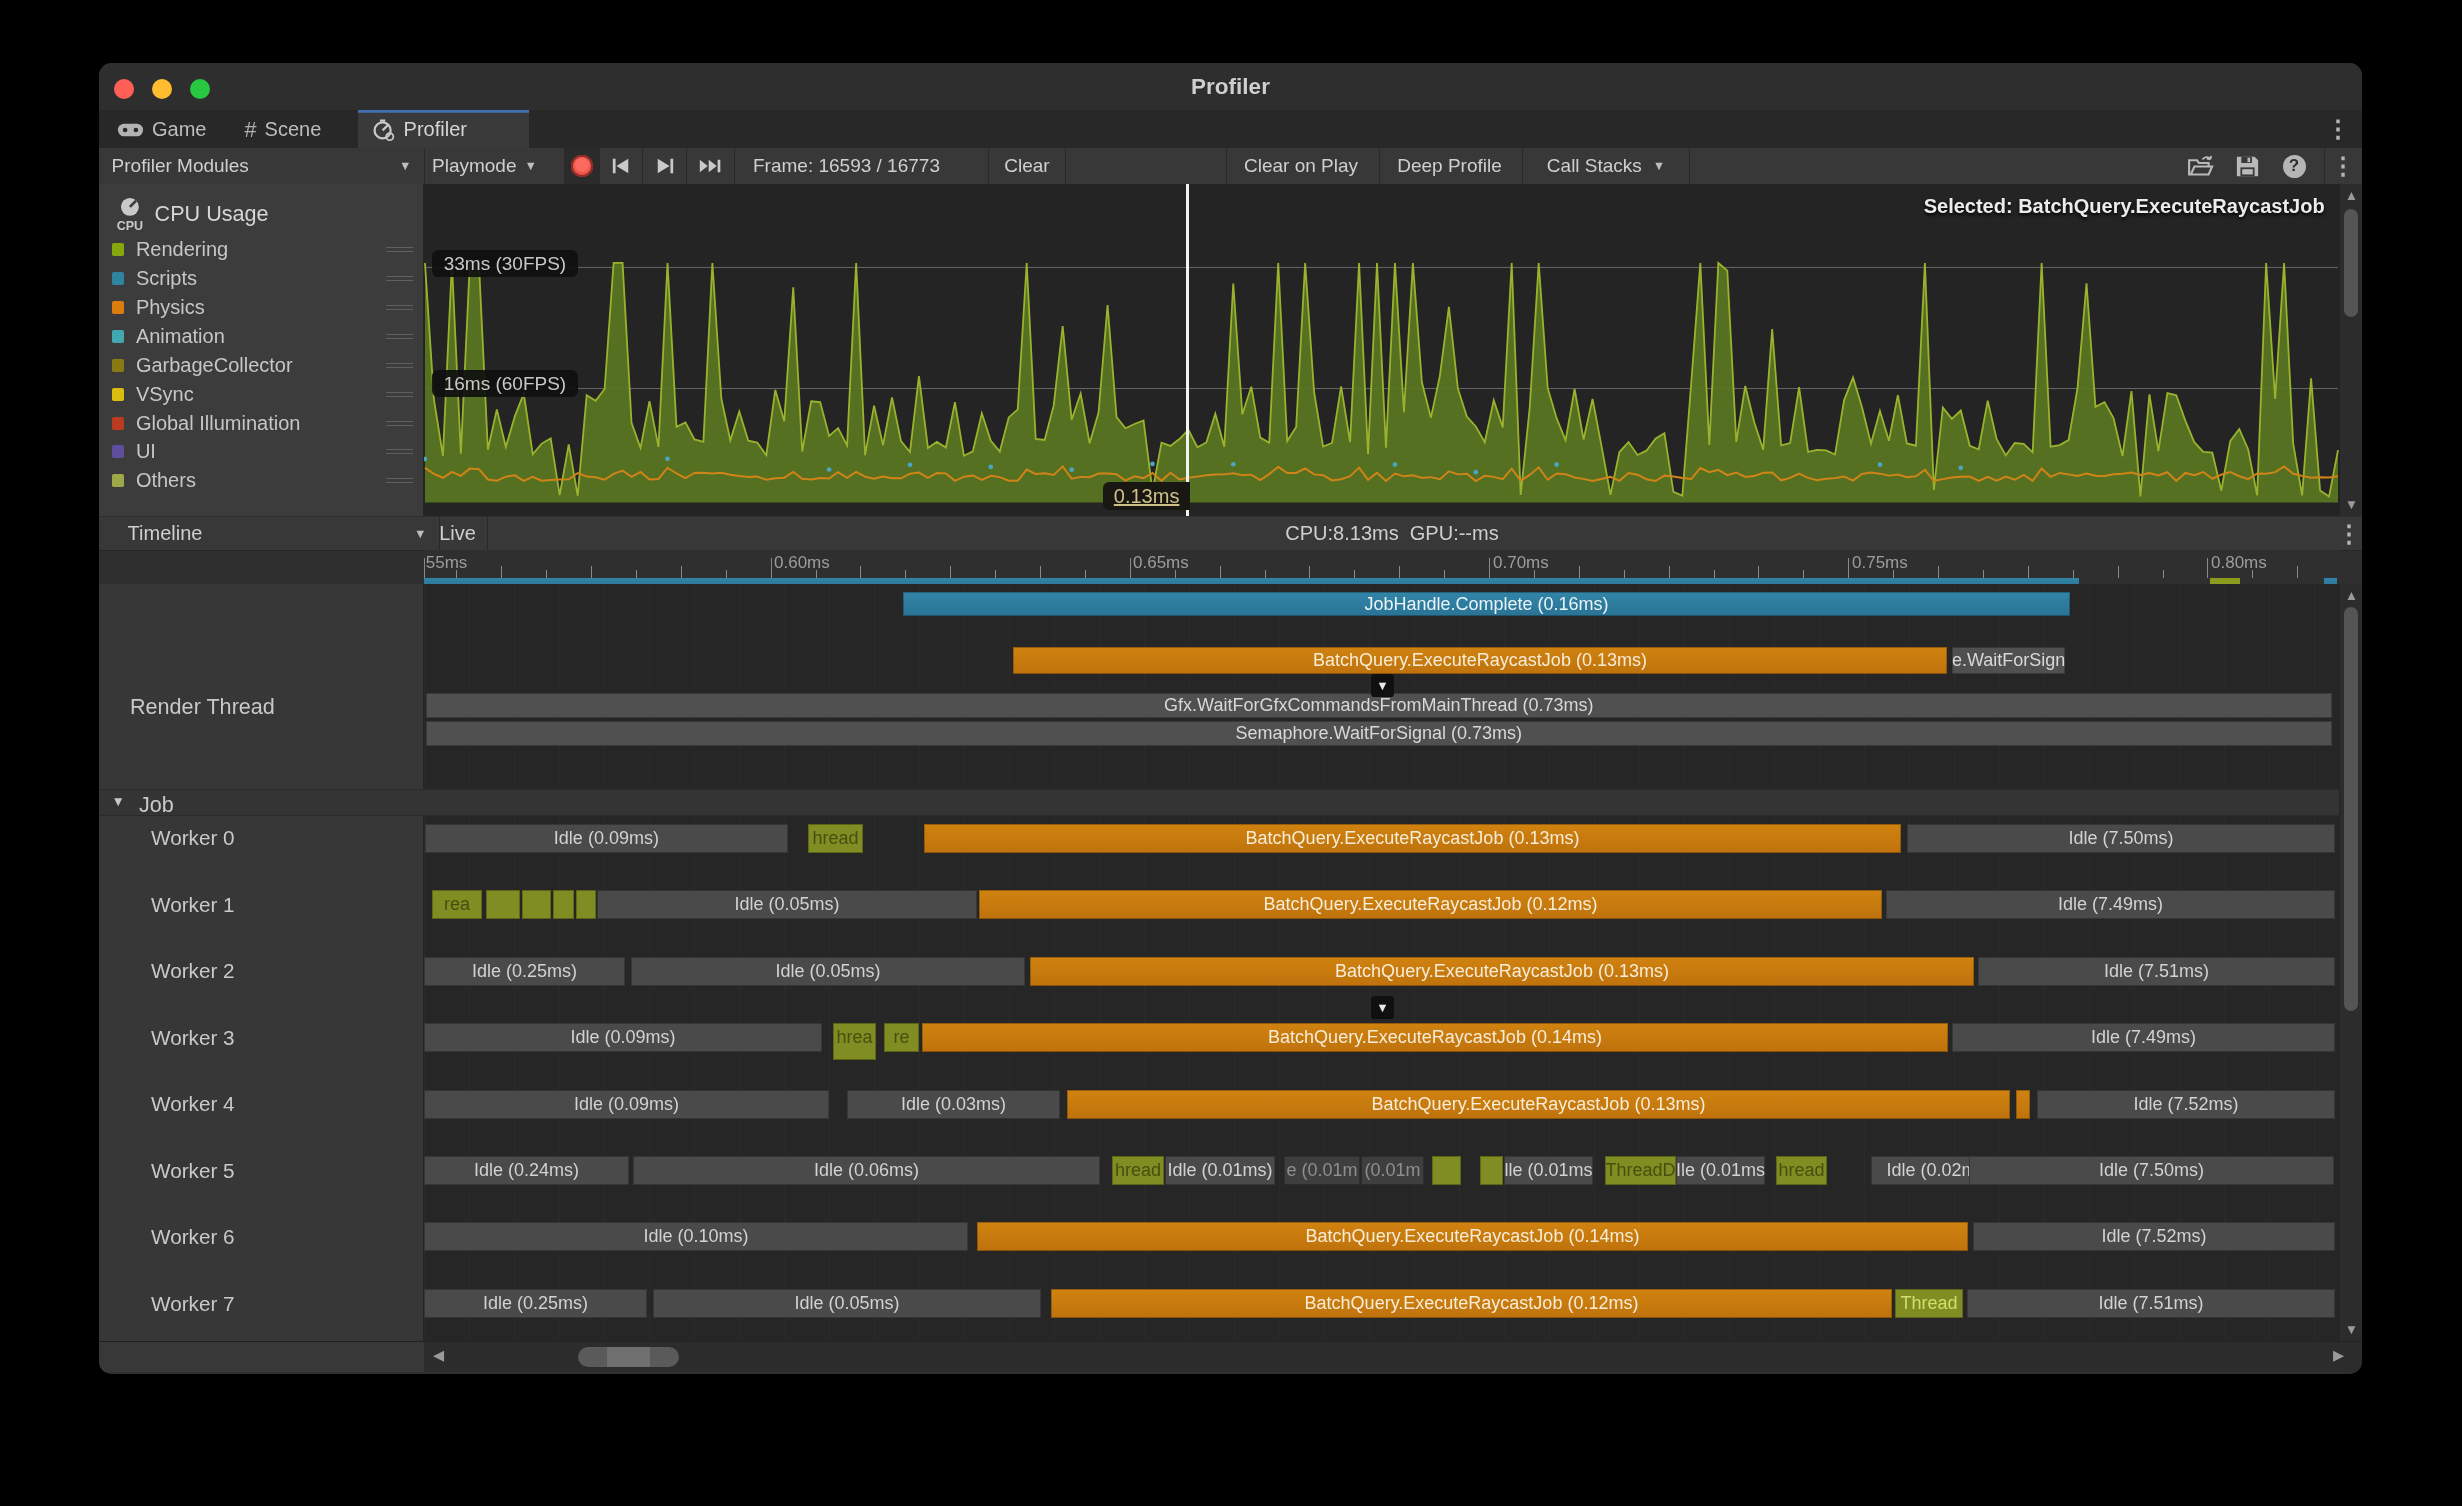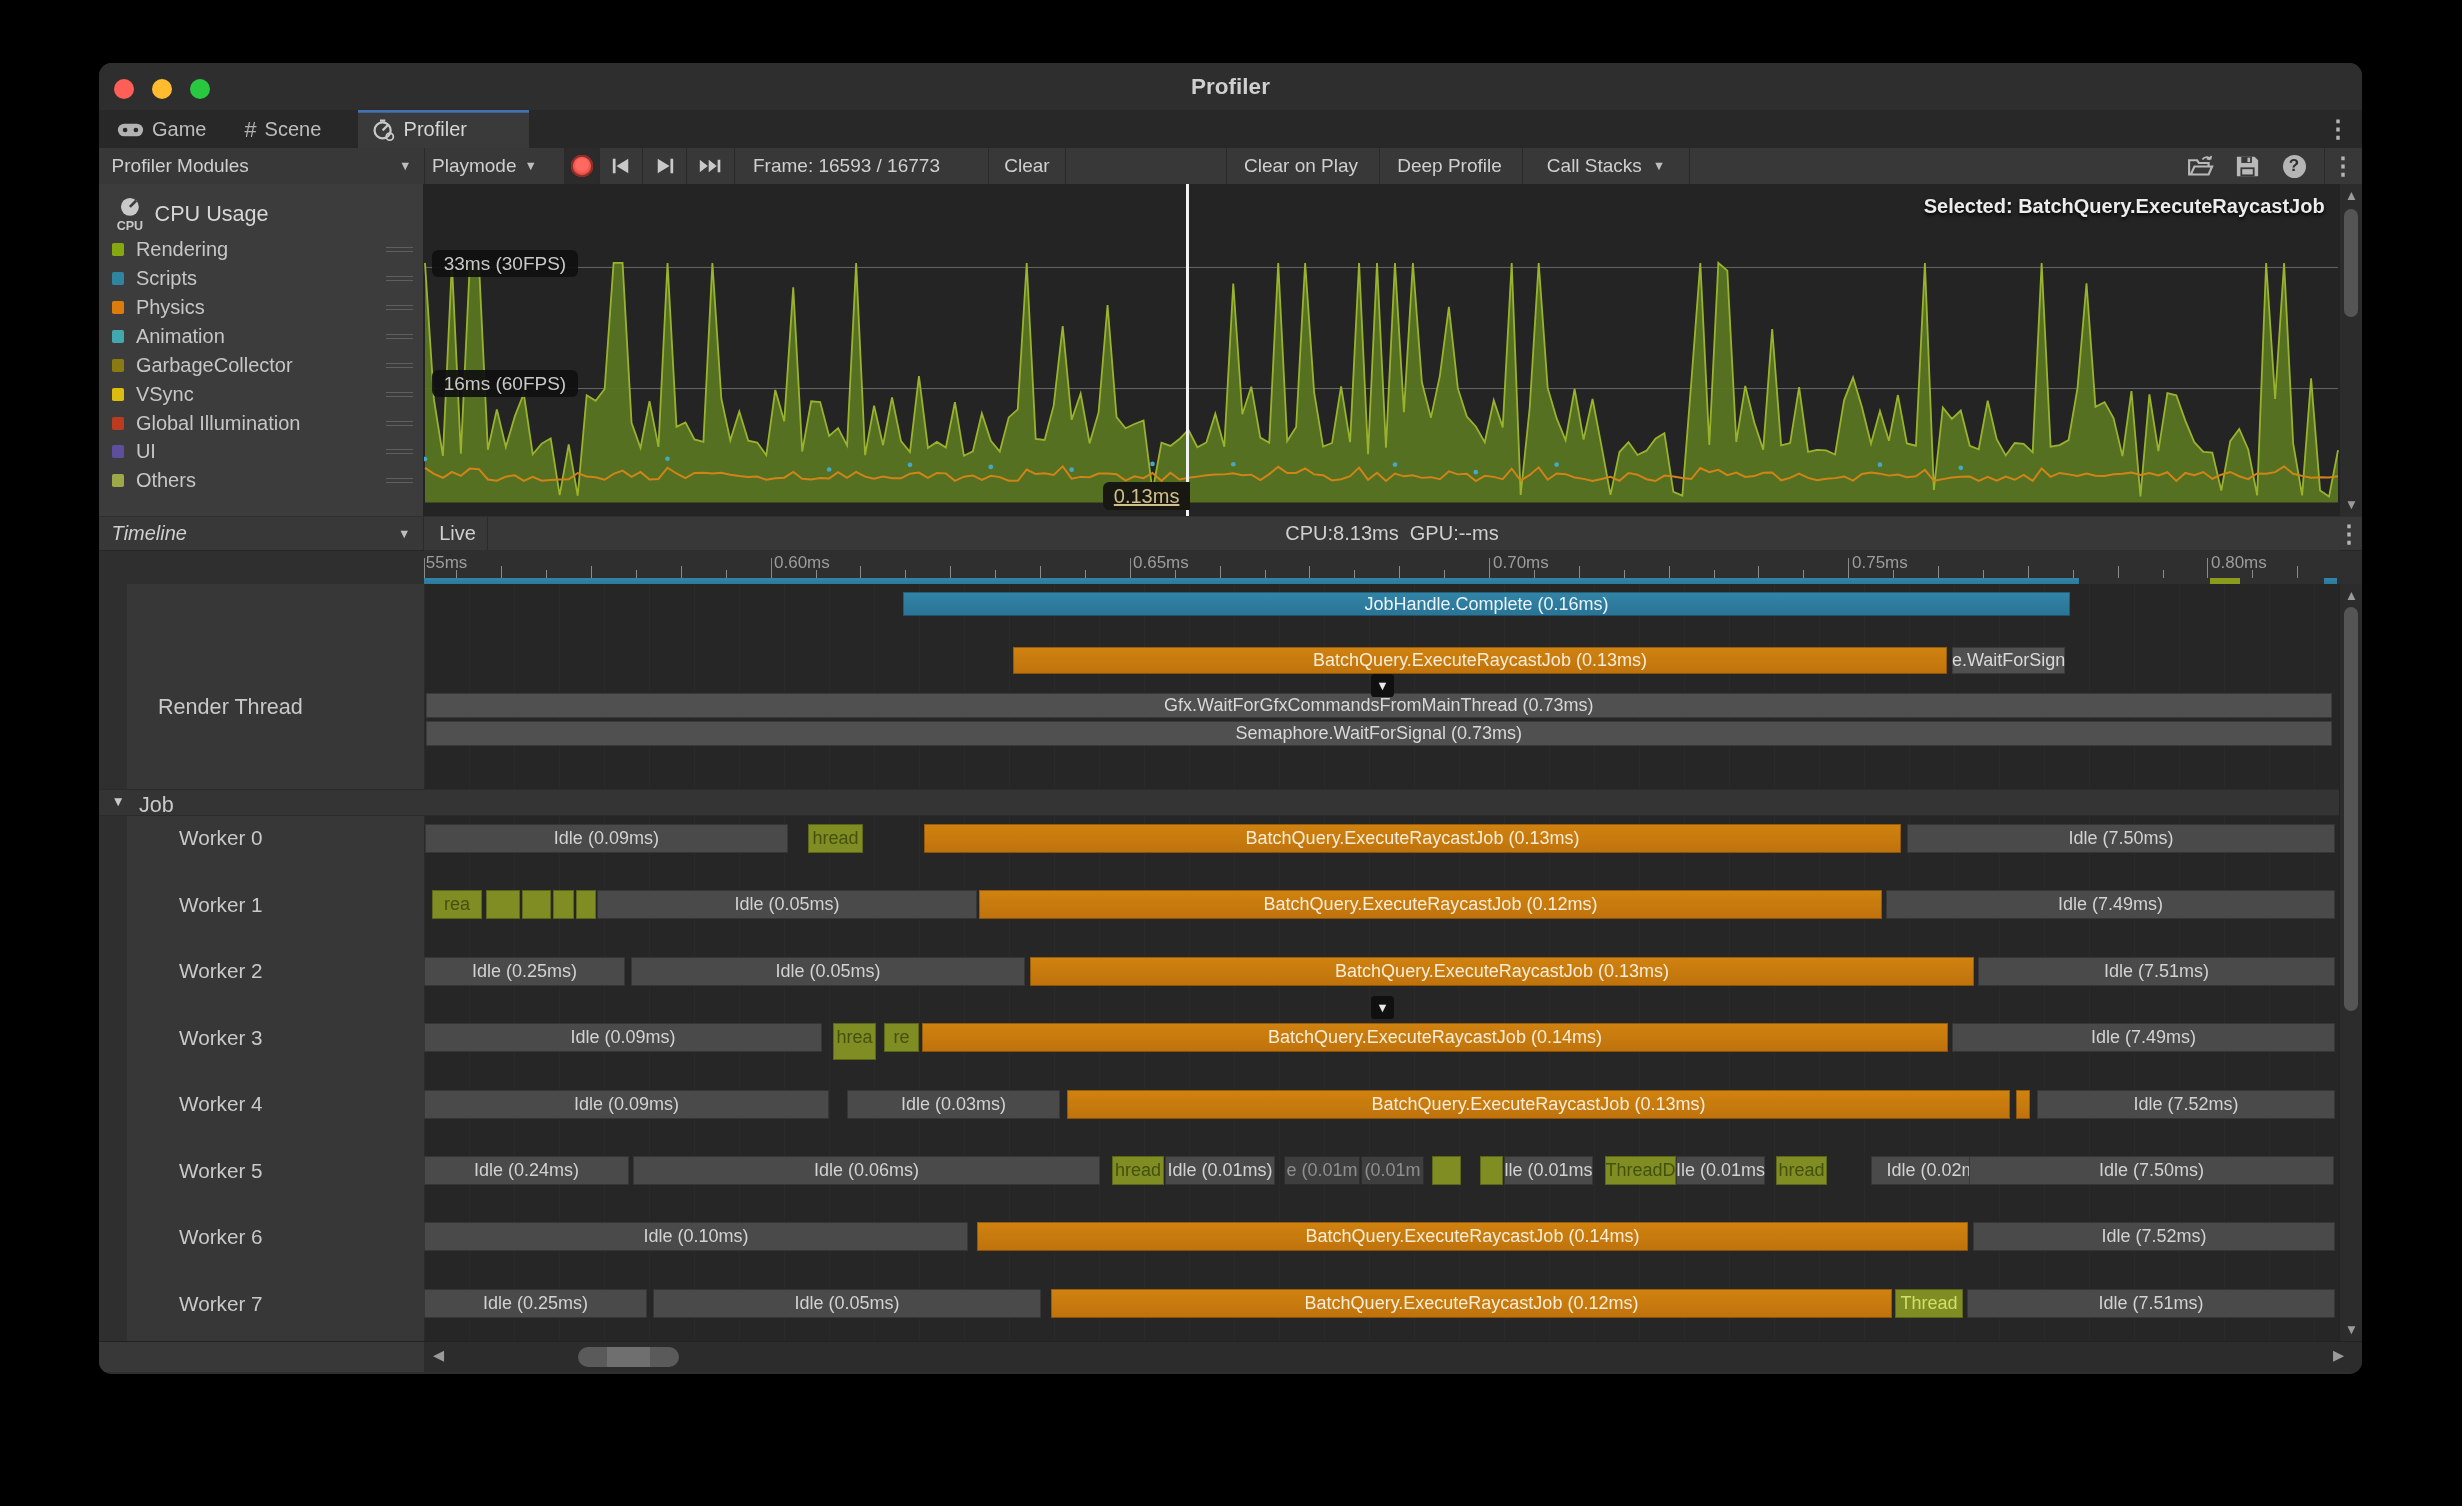--- a/index.html
+++ b/index.html
@@ -37,31 +37,31 @@
   .chart{position:absolute;left:325px;top:121px;width:1915px;height:332px;background:#242424;overflow:hidden;}
   .fps-pill{position:absolute;background:rgba(16,16,16,.93);color:#c9c9c9;font-size:19px;padding:2.7px 11.7px;border-radius:6.3px;white-space:nowrap;}
   .sel-label{position:absolute;top:10.8px;right:14.4px;color:#ececec;font-size:20px;font-weight:bold;text-shadow:0 1.8px 3.6px #000;white-space:nowrap;}
   .playhead{position:absolute;top:0;bottom:0;width:2.7px;background:#f2f2f2;}
   .ph-pill{position:absolute;background:#191712;color:#cfc08b;font-size:20px;padding:2.7px 10.8px;border-radius:6.3px 0 0 6.3px;white-space:nowrap;text-decoration:underline;}
   .vscroll{position:absolute;width:23px;background:#2c2c2c;border-left:0.9px solid #242424;box-sizing:border-box;}
   .varrow{position:absolute;left:0;width:23px;text-align:center;color:#9a9a9a;font-size:13.5px;}
   .vthumb{position:absolute;left:3.6px;width:14.4px;background:#555;border-radius:7.2px;}
   
   .tl-head{position:absolute;left:0;top:454px;right:0;height:33px;background:#383838;border-bottom:0.9px solid #262626;color:#cfcfcf;font-size:20px;}
-  .tl-dd{position:absolute;left:0;top:0;width:325px;height:33px;display:flex;align-items:center;border-right:0.9px solid #2a2a2a;box-sizing:border-box;font-style:italic;}
+  .tl-dd{position:absolute;left:16px;top:0;width:325px;height:33px;display:flex;align-items:center;border-right:0.9px solid #2a2a2a;box-sizing:border-box;}
   .live-btn{position:absolute;left:329px;top:0;width:59px;height:33px;display:flex;align-items:center;justify-content:center;border-right:0.9px solid #2a2a2a;}
   .cpu-gpu{position:absolute;left:934px;top:0;width:718px;height:33px;display:flex;align-items:center;justify-content:center;white-space:pre;}
   .tl-head .kebab{position:absolute;left:2238px;top:4.5px;}
   
   .ruler{position:absolute;left:325px;top:487px;width:1915px;height:34px;background:#2f2f2f;border-bottom:0.9px solid #1d1d1d;overflow:visible;}
   .r-label{position:absolute;top:2.7px;color:#9c9c9c;font-size:17px;white-space:nowrap;}
   .r-tick{position:absolute;bottom:6.3px;width:0.9px;background:#8a8a8a;}
   .ov-seg{position:absolute;top:28px;height:9px;}
   
-  .tlabels{position:absolute;left:0;top:521px;width:325px;height:757px;background:#373737;border-right:0.9px solid #242424;box-sizing:border-box;margin-left:28px;}
+  .tlabels{position:absolute;left:0;top:521px;width:325px;height:757px;background:#373737;border-right:0.9px solid #242424;box-sizing:border-box;}
   .tracks{position:absolute;left:325px;top:521px;width:1915px;height:757px;background:#262626;overflow:hidden;
           background-image:repeating-linear-gradient(90deg,rgba(255,255,255,.02) 0 0.9px,transparent 0.9px 45px);}
   .row-label{position:absolute;color:#c9c9c9;font-size:21.6px;white-space:nowrap;}
   .jobband{position:absolute;left:0;top:726px;width:2240px;height:27px;background:#343434;border-top:0.9px solid #2b2b2b;border-bottom:0.9px solid #2b2b2b;box-sizing:border-box;}
   .jobband .tri{position:absolute;left:12.6px;top:3.6px;color:#c9c9c9;font-size:13.5px;}
   .jobband .row-label{left:40px;top:1.8px;}
   .seg{position:absolute;box-sizing:border-box;overflow:hidden;text-align:center;white-space:nowrap;font-size:18px;box-shadow:inset 0 0 0 0.9px rgba(0,0,0,.28);}
   .seg-idle{background:#4a4a4a;color:#d2d2d2;}
   .seg-dim{background:#3e3e3e;color:#8f8f8f;}
   .seg-job{background:linear-gradient(#d0830f,#bf720c);color:#f7ecd8;}

